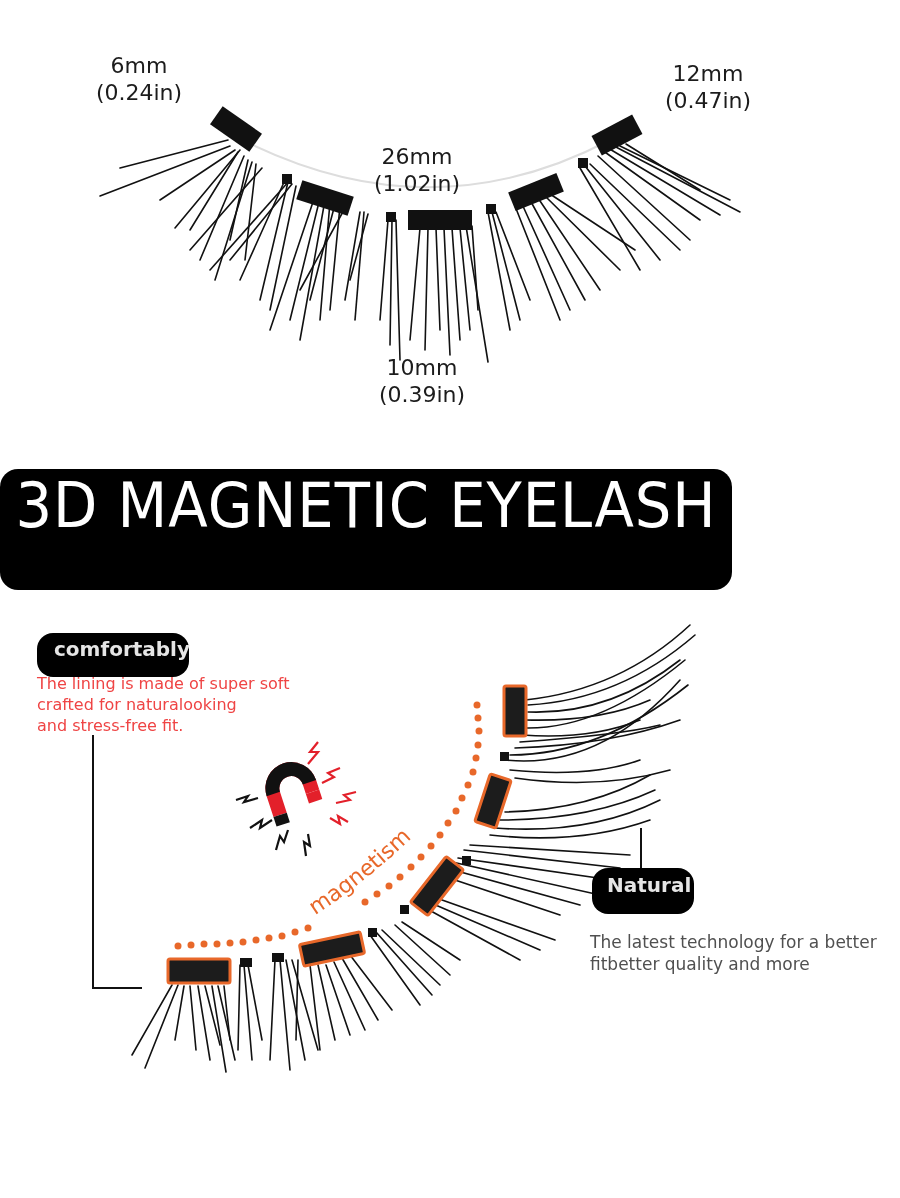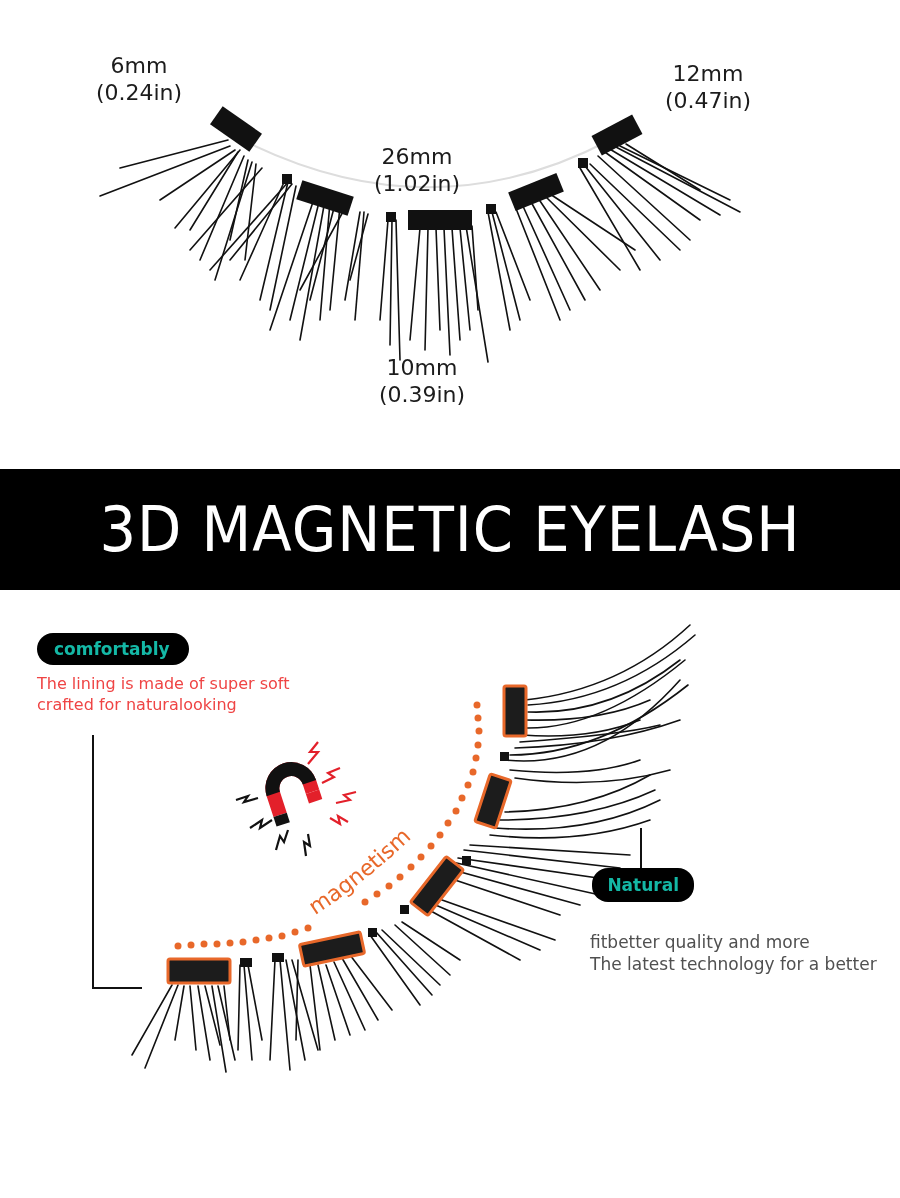--- a/index.html
+++ b/index.html
@@ -9,31 +9,31 @@
     font-family: "DejaVu Sans", "Liberation Sans", sans-serif;
     color: #1a1a1a;
   }
   .measure {
     position: absolute; text-align: center; font-size: 22px; line-height: 27px;
     color: #1c1c1c; white-space: nowrap;
   }
   .measure span { display: block; }
   #top-art, #bottom-art { position: absolute; left: 0; top: 0; }
   .banner {
-    position: absolute; left: 0; top: 469px; width: 900px; height: 121px;
-    background: #000000; display: flex; align-items: center; justify-content: center;
+    position: absolute; left: 0; top: 469px; width: 732px; height: 121px;
+    background: #000000; display: flex; align-items: flex-start; justify-content: center; border-radius: 18px;
   }
   .banner-title {
     color: #ffffff; font-family: "DejaVu Sans", sans-serif; font-size: 62px;
     letter-spacing: 1px; font-weight: 400; transform: scaleX(0.93);
     white-space: nowrap;
   }
   .pill {
-    position: absolute; background: #000; color: #14b8a6; border-radius: 16px;
-    font-weight: 700; font-size: 17px; height: 32px; line-height: 32px;
+    position: absolute; background: #000; color: #e5e5e5; border-radius: 16px;
+    font-weight: 700; font-size: 20px; height: 44px; line-height: 32px;
     padding: 0 16px; white-space: nowrap;
   }
   .desc {
     position: absolute; color: #ef4444; font-size: 16px; line-height: 21px;
     white-space: nowrap;
   }
   .desc span { display: block; }
   .natural-desc { font-size: 17px; line-height: 21.5px; color: #505050; }
 </style>
 </head>
@@ -274,19 +274,20 @@
     <path d="M250 828 L 262 820 L 260 828 L 272 820" stroke="#111"></path>
     <path d="M276 850 L 280 836 L 284 842 L 288 830" stroke="#111"></path>
     <path d="M306 856 L 304 842 L 310 846 L 308 834" stroke="#111"></path>
   </g>
 </svg>
 
 <div class="pill" style="left:37px; top:633px; width:118px; padding:0 17px;">comfortably</div>
 <div class="desc" style="left:37px; top:673px;">
   <span>The lining is made of super soft</span>
   <span>crafted for naturalooking</span>
+  <span>and stress-free fit.</span>
 </div>
 
 <div class="pill" style="left:592px; top:868px; width:72px; padding:1px 15px;text-align:right;">Natural</div>
 <div class="desc natural-desc" style="left:590px; top:932px;">
+  <span>The latest technology for a better</span>
   <span>fitbetter quality and more</span>
-  <span>The latest technology for a better</span>
 </div>
 
 </body></html>

